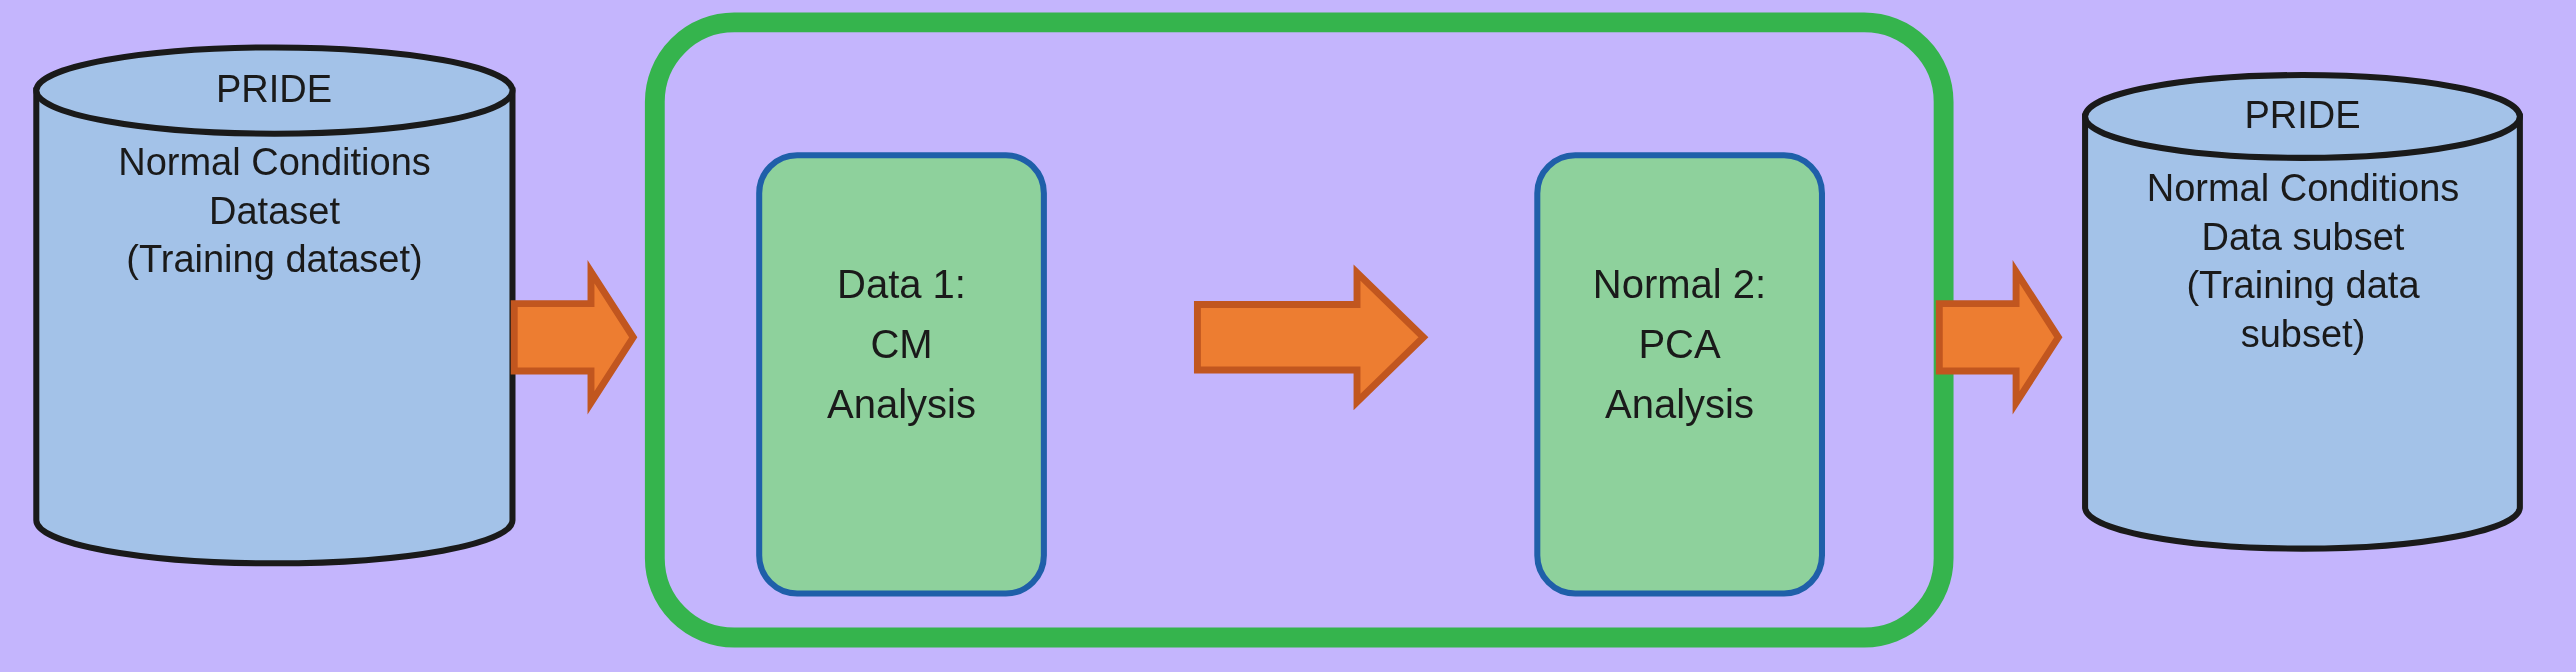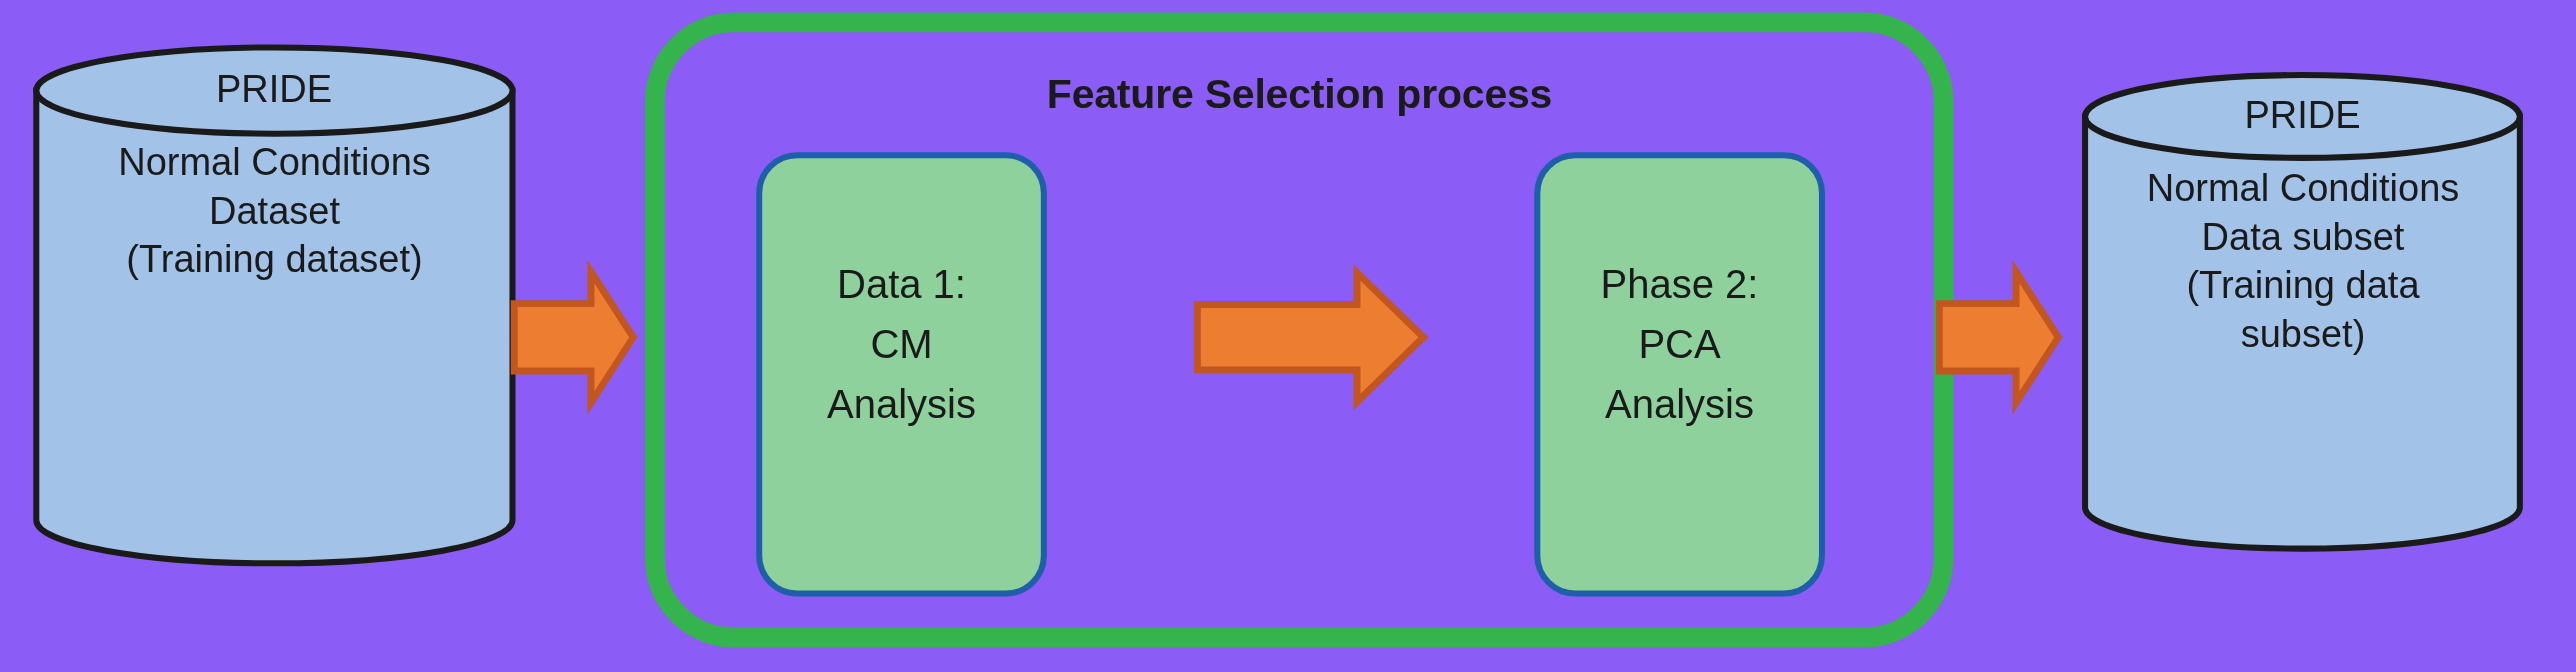--- a/index.html
+++ b/index.html
@@ -7,21 +7,21 @@
     padding: 0;
     background: #ffffff;
   }
   body {
     font-family: "Liberation Sans", sans-serif;
   }
   #canvas {
     position: relative;
     width: 2576px;
     height: 672px;
-    background: #8b5cf6;
+    background: #c4b5fd;
     overflow: hidden;
   }
   .svg-layer {
     position: absolute;
     left: 0;
     top: 0;
     width: 2576px;
     height: 672px;
   }
   .cyl-label {
@@ -102,27 +102,26 @@
       <ellipse cx="2669" cy="135" rx="252" ry="48" fill="#A3C2E8" stroke="#1a1a1a" stroke-width="7"></ellipse>
     </g>
   </svg>
 
   <div class="cyl-title" style="left:36px; top:67px; width:476px;">PRIDE</div>
 
   <div class="cyl-label" style="left:26px; top:138px; width:497px;">Normal Conditions
 Dataset
 (Training dataset)</div>
 
-  <div class="group-title" style="left:655px; top:71px; width:1289px;">Feature Selection process</div>
 
   <div class="phase-label" style="left:759px; top:254px; width:285px;">Data 1:
 CM
 Analysis</div>
 
-  <div class="phase-label" style="left:1537px; top:254px; width:285px;">Phase 2:
+  <div class="phase-label" style="left:1537px; top:254px; width:285px;">Normal 2:
 PCA
 Analysis</div>
 
   <div class="cyl-title" style="left:2085px; top:93px; width:435px;">PRIDE</div>
 
   <div class="cyl-label" style="left:2075px; top:164px; width:456px;">Normal Conditions
 Data subset
 (Training data
 subset)</div>
 

